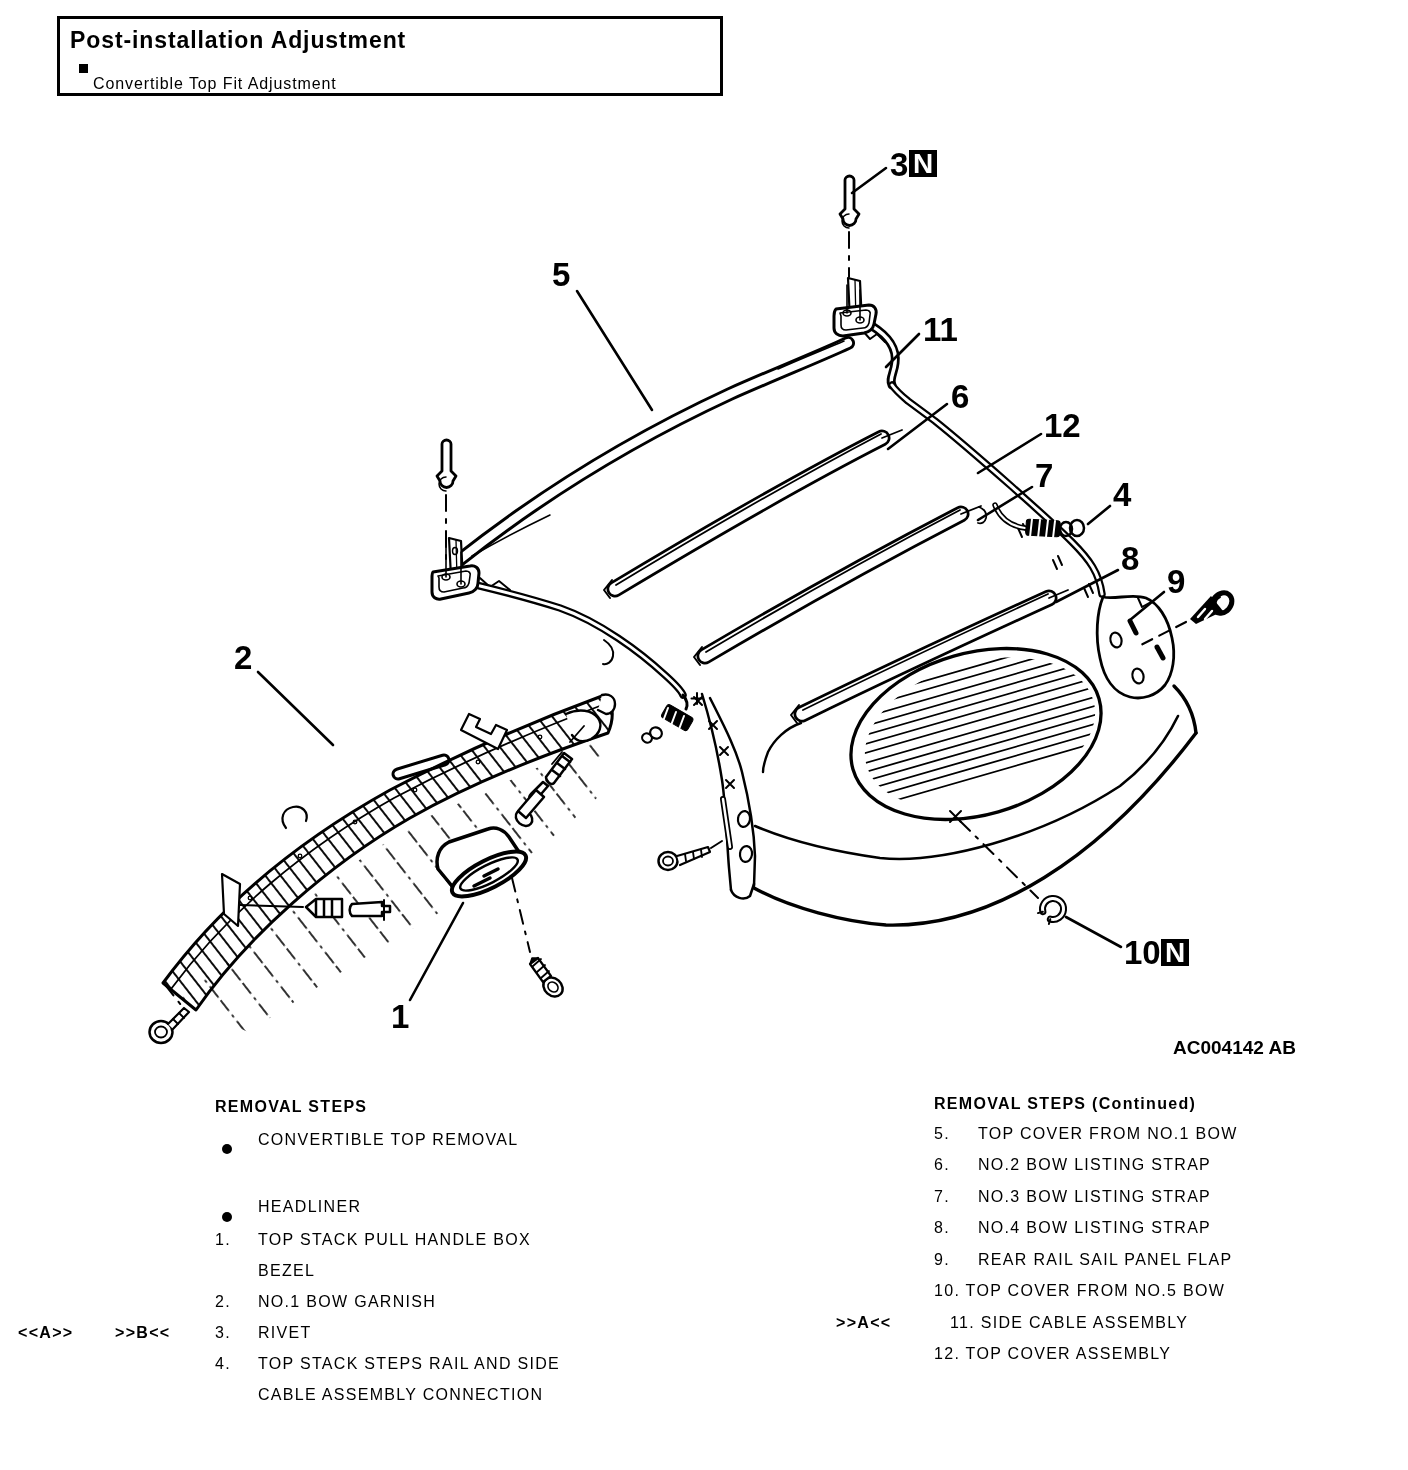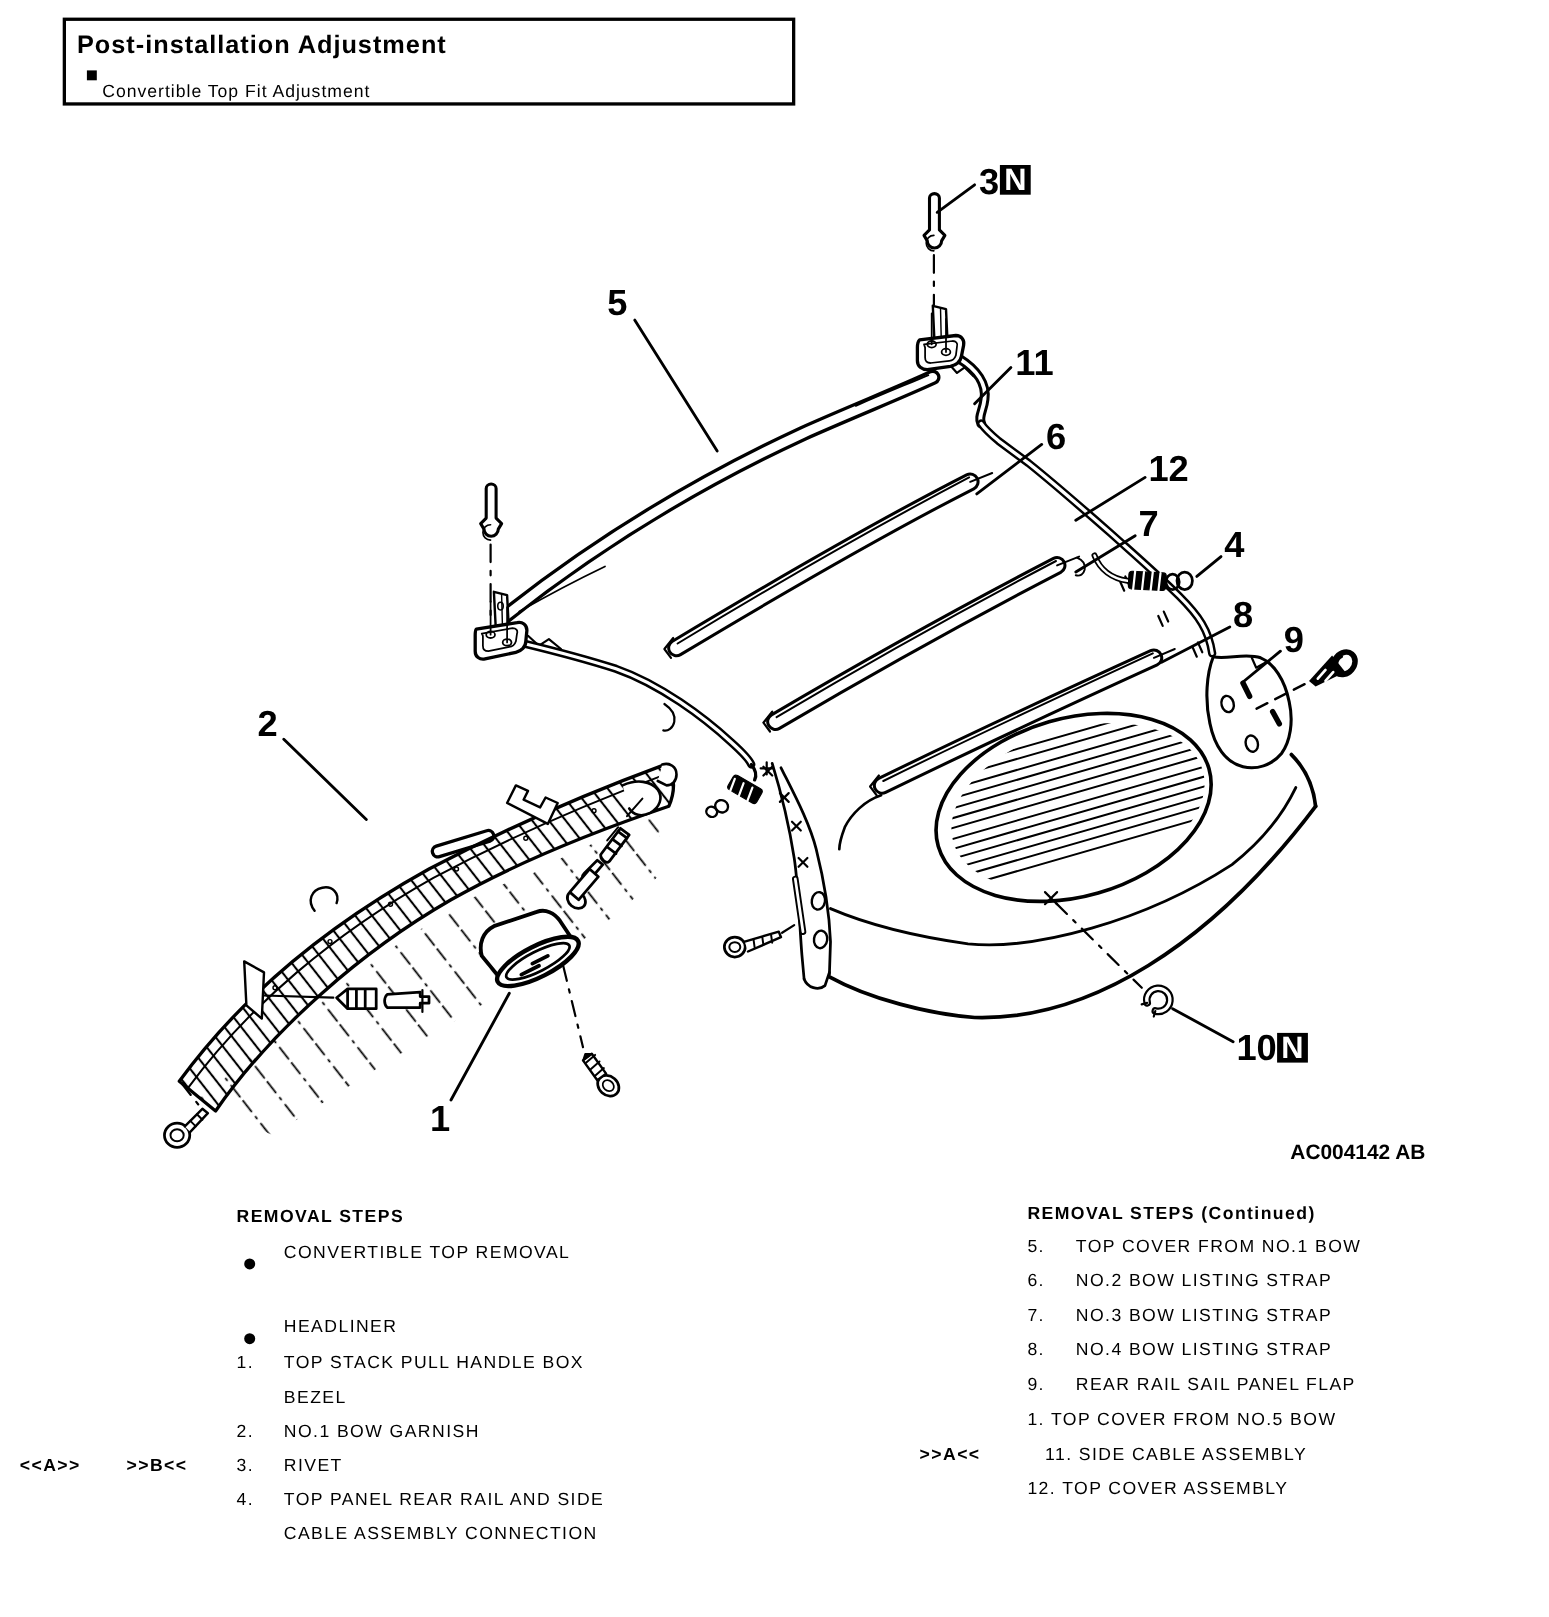--- a/index.html
+++ b/index.html
@@ -324,30 +324,30 @@
 <div class="ln" style="left:215px;top:1231px;">1.</div>
 <div class="ln" style="left:258px;top:1231px;">TOP STACK PULL HANDLE BOX</div>
 <div class="ln" style="left:258px;top:1262px;">BEZEL</div>
 <div class="ln" style="left:215px;top:1293px;">2.</div>
 <div class="ln" style="left:258px;top:1293px;">NO.1 BOW GARNISH</div>
 <div class="ln b" style="left:18px;top:1324px;">&lt;&lt;A&gt;&gt;</div>
 <div class="ln b" style="left:115px;top:1324px;">&gt;&gt;B&lt;&lt;</div>
 <div class="ln" style="left:215px;top:1324px;">3.</div>
 <div class="ln" style="left:258px;top:1324px;">RIVET</div>
 <div class="ln" style="left:215px;top:1355px;">4.</div>
-<div class="ln" style="left:258px;top:1355px;">TOP PANEL REAR RAIL AND SIDE</div>
+<div class="ln" style="left:258px;top:1355px;">TOP STACK STEPS RAIL AND SIDE</div>
 <div class="ln" style="left:258px;top:1386px;">CABLE ASSEMBLY CONNECTION</div>
 
 <div class="ln b" style="left:934px;top:1095px;">REMOVAL STEPS (Continued)</div>
 <div class="ln" style="left:934px;top:1125px;">5.</div>
 <div class="ln" style="left:978px;top:1125px;">TOP COVER FROM NO.1 BOW</div>
 <div class="ln" style="left:934px;top:1156px;">6.</div>
 <div class="ln" style="left:978px;top:1156px;">NO.2 BOW LISTING STRAP</div>
 <div class="ln" style="left:934px;top:1188px;">7.</div>
 <div class="ln" style="left:978px;top:1188px;">NO.3 BOW LISTING STRAP</div>
 <div class="ln" style="left:934px;top:1219px;">8.</div>
 <div class="ln" style="left:978px;top:1219px;text-align:right;">NO.4 BOW LISTING STRAP</div>
 <div class="ln" style="left:934px;top:1251px;">9.</div>
 <div class="ln" style="left:978px;top:1251px;">REAR RAIL SAIL PANEL FLAP</div>
-<div class="ln" style="left:934px;top:1282px;">1. TOP COVER FROM NO.5 BOW</div>
+<div class="ln" style="left:934px;top:1282px;">10. TOP COVER FROM NO.5 BOW</div>
 <div class="ln b" style="left:836px;top:1314px;">&gt;&gt;A&lt;&lt;</div>
 <div class="ln" style="left:934px;top:1314px;margin-left:16px;">11. SIDE CABLE ASSEMBLY</div>
 <div class="ln" style="left:934px;top:1345px;">12. TOP COVER ASSEMBLY</div>
 
 </body></html>

